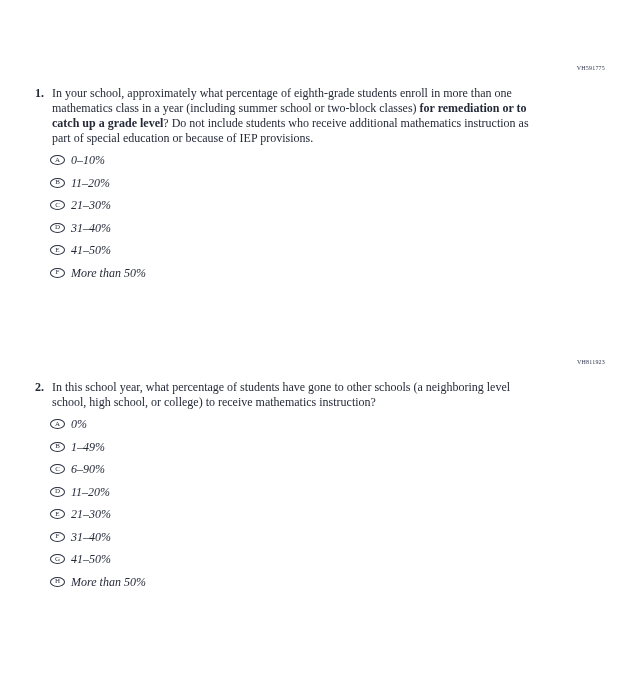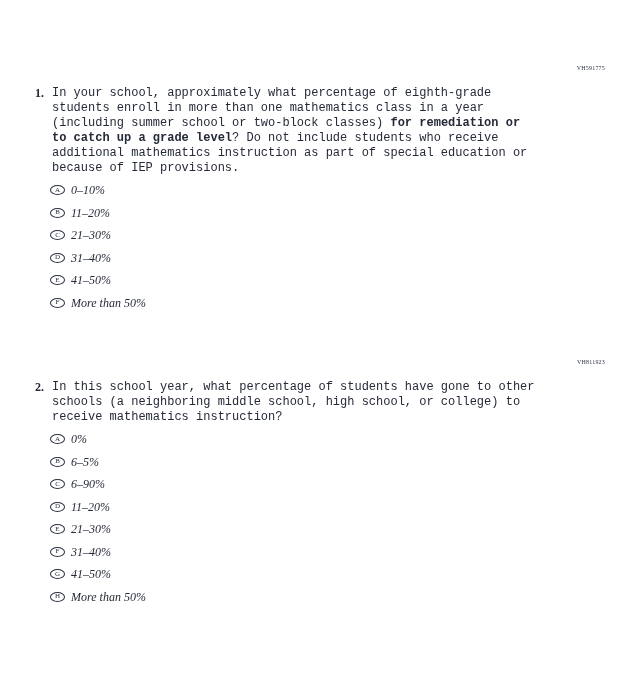--- a/index.html
+++ b/index.html
@@ -33,21 +33,20 @@
     font-weight: bold;
     font-size: 12px;
     line-height: 15px;
   }
   .q-body { flex: 1 1 auto; }
   .q-text {
     margin: 0;
     font-size: 12px;
     line-height: 15px;
     max-width: 484px;
-    font-family: Liberation Mono, monospace;
   }
   .q-text .seg.bold { font-weight: bold; }
   .options {
     list-style: none;
     margin: 7px 0 0 -2px;
     padding: 0;
   }
   .option {
     display: flex;
     align-items: center;
@@ -131,34 +130,34 @@
 </ul>
       </div>
     </div>
   </section>
 
   <section class="question-block qb-1">
     <div class="code">VH811923</div>
     <div class="q-row">
       <span class="q-num">2.</span>
       <div class="q-body">
-        <p class="q-text"><span class="seg">In this school year, what percentage of students have gone to other schools (a neighboring middle school, high school, or college) to receive mathematics instruction?</span></p>
+        <p class="q-text"><span class="seg">In this school year, what percentage of students have gone to other schools (a neighboring level school, high school, or college) to receive mathematics instruction?</span></p>
         <ul class="options">
   <li class="option">
     <span class="bubble">
       <span class="bubble-letter">A</span>
     </span>
     <span class="option-label">0%</span>
   </li>
 
   <li class="option">
     <span class="bubble">
       <span class="bubble-letter">B</span>
     </span>
-    <span class="option-label">6–5%</span>
+    <span class="option-label">1–49%</span>
   </li>
 
   <li class="option">
     <span class="bubble">
       <span class="bubble-letter">C</span>
     </span>
     <span class="option-label">6–90%</span>
   </li>
 
   <li class="option">

